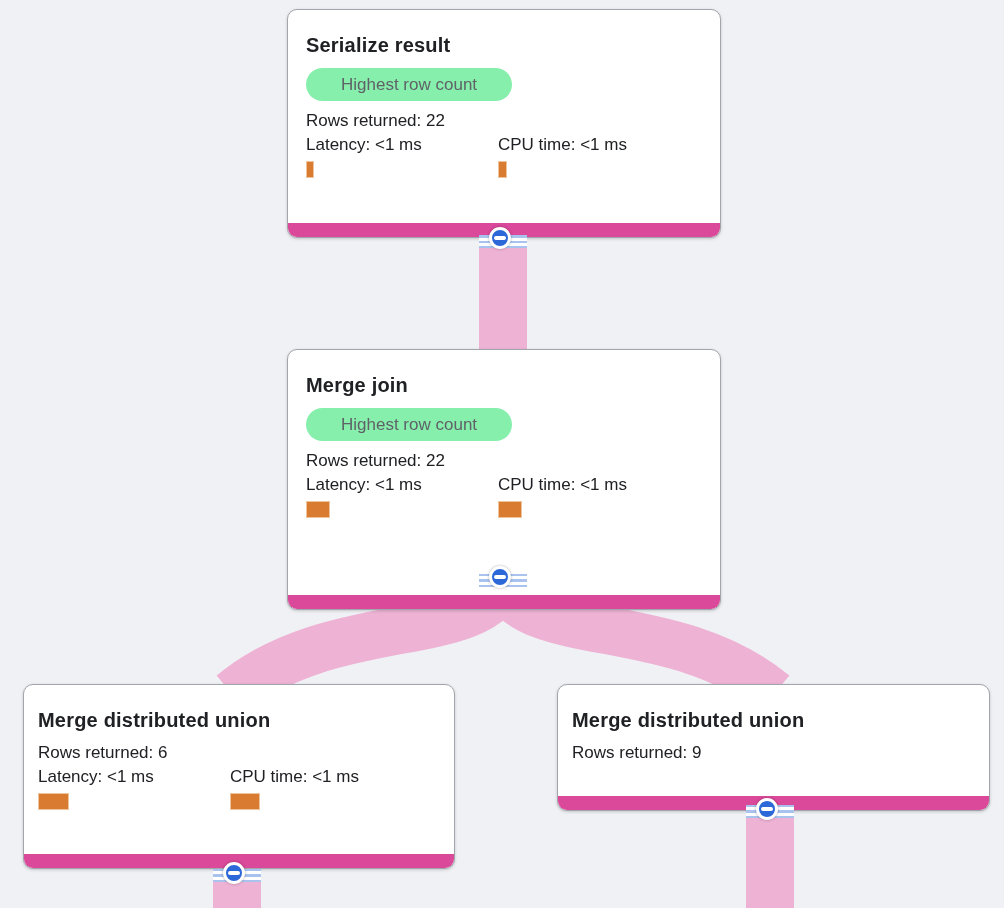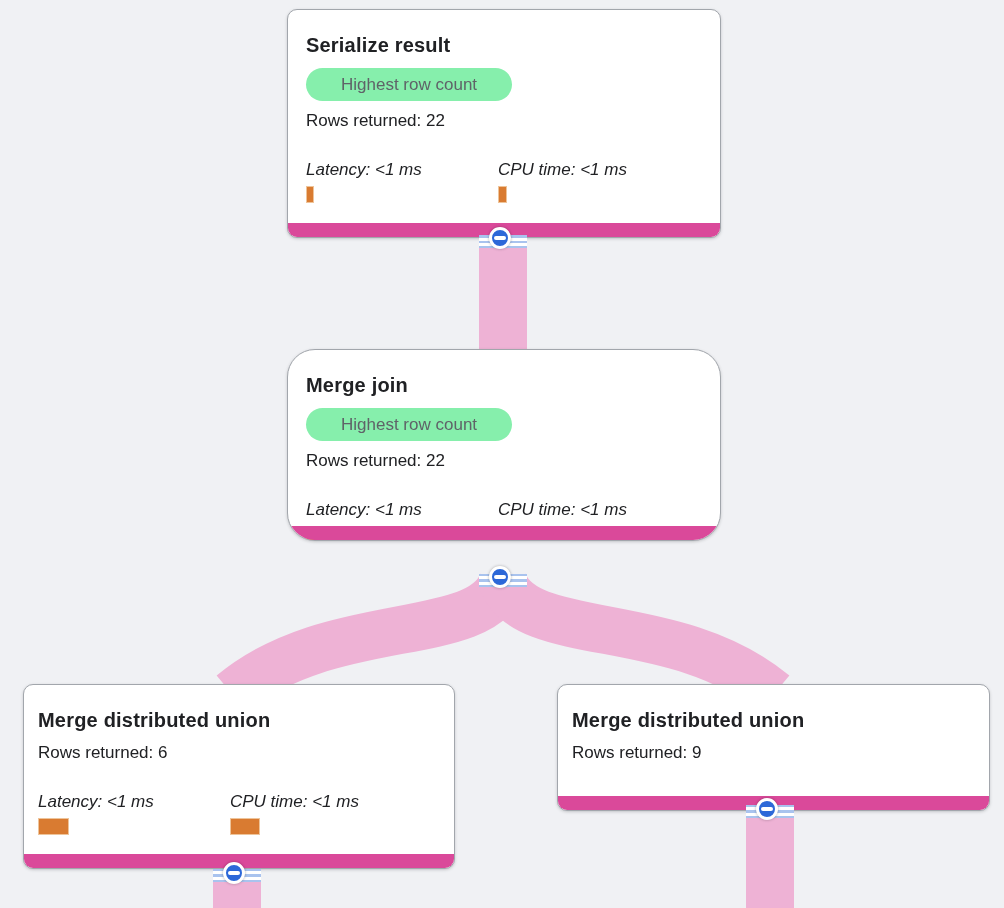--- a/index.html
+++ b/index.html
@@ -33,21 +33,21 @@
     box-sizing: border-box;
     background: #ffffff;
     border: 1px solid #a2a6ac;
     border-radius: 10px;
     overflow: hidden;
     box-shadow: 0 1px 3px rgba(60,64,67,.25);
     padding: 22px 22px 0 18px;
     z-index: 1;
   }
   #card-serialize   { left: 287px; top: 9px;   width: 434px; height: 229px; }
-  #card-merge-join  { left: 287px; top: 349px; width: 434px; height: 192px; border-radius: 28px; }
+  #card-merge-join  { left: 287px; top: 349px; width: 434px; height: 261px; }
   #card-union-left  { left: 23px;  top: 684px; width: 432px; height: 185px; padding-left: 14px; padding-right: 14px; }
   #card-union-right { left: 557px; top: 684px; width: 433px; height: 127px; padding-left: 14px; padding-right: 14px; }
 
   .card-title {
     margin: 0;
     font-size: 20px;
     font-weight: 700;
     letter-spacing: .2px;
     color: #202124;
     line-height: 26px;
@@ -62,24 +62,23 @@
     font-size: 17px;
     line-height: 21px;
   }
   .rows {
     margin-top: 10px;
     font-size: 17px;
     color: #202124;
     line-height: 20px;
   }
   .metrics {
-    margin-top: 29px;
+    margin-top: 4px;
     display: grid;
     grid-template-columns: 192px auto;
-    font-style: italic;
   }
   .metric-label {
     font-size: 17px;
     color: #202124;
     line-height: 20px;
   }
   .metric-bar {
     margin-top: 6px;
     height: 15px;
     background: #d97b31;

